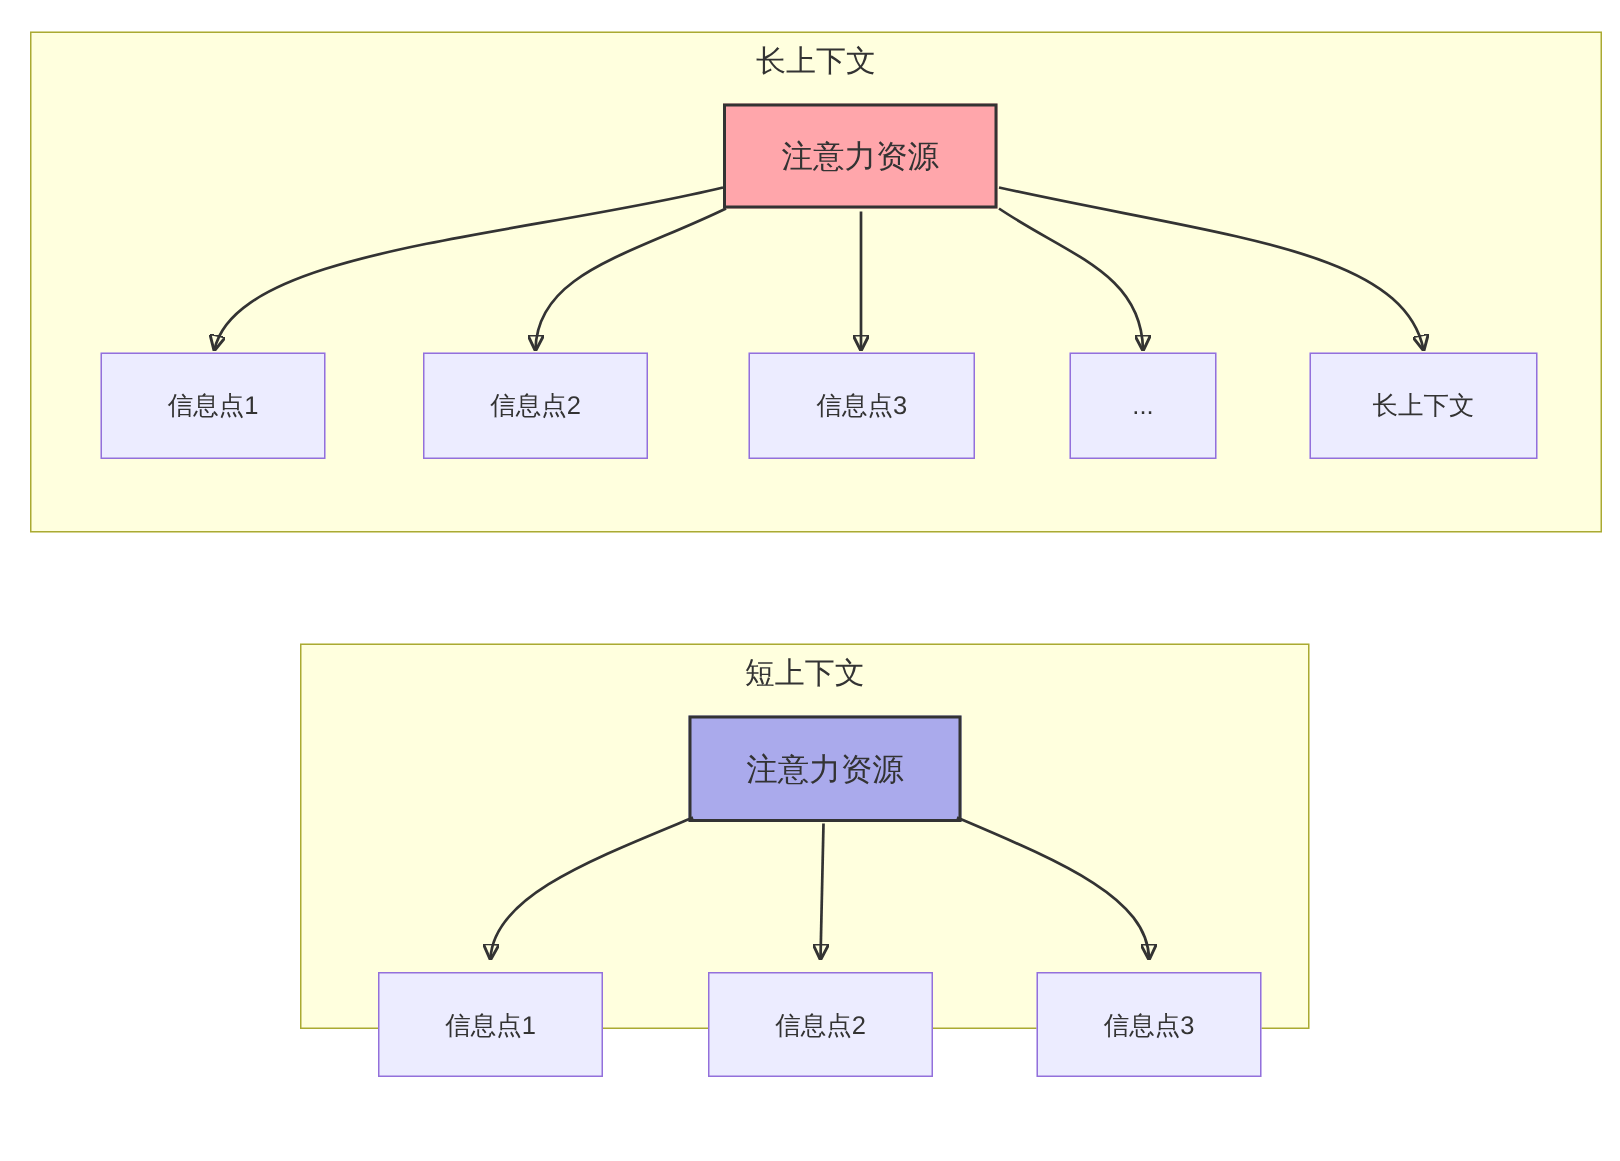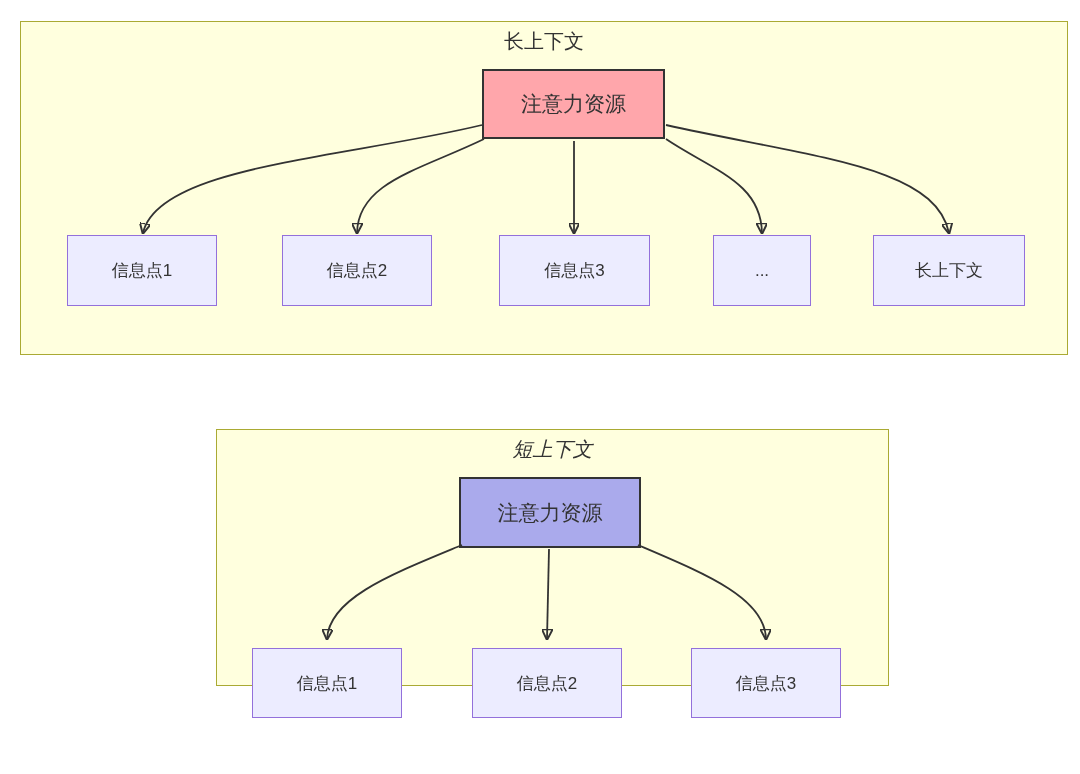--- a/index.html
+++ b/index.html
@@ -23,21 +23,21 @@
     font-family:"Liberation Sans", sans-serif;
     color:var(--text);
   }
   .cluster{
     position:absolute;
     background:var(--section-fill);
     border:1.5px solid var(--section-border);
     box-sizing:border-box;
   }
   #cluster-long{left:20px;top:21px;width:1048px;height:334px;padding-left:46px;}
-  #cluster-short{left:216px;top:429px;width:673px;height:257px;font-style:italic;}
+  #cluster-short{left:200px;top:429px;width:673px;height:257px;}
   .cluster-title{
     position:absolute;top:7px;left:0;right:0;
     text-align:center;
     font-size:20px;line-height:24px;
     color:var(--text);
   }
   .node{
     position:absolute;
     display:flex;align-items:center;justify-content:center;
     box-sizing:border-box;

